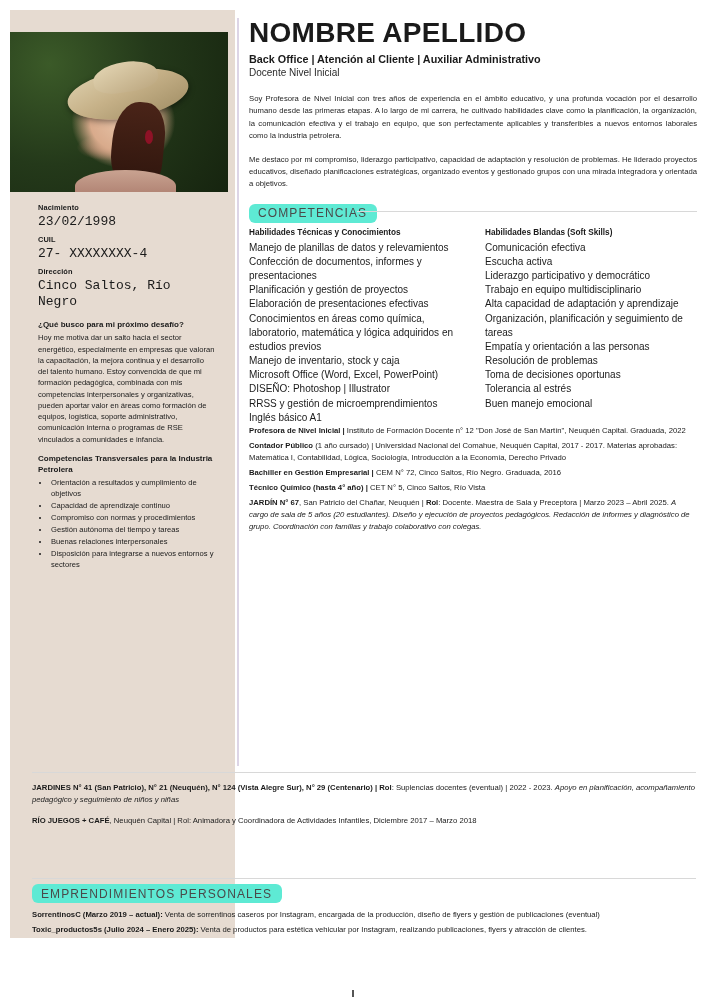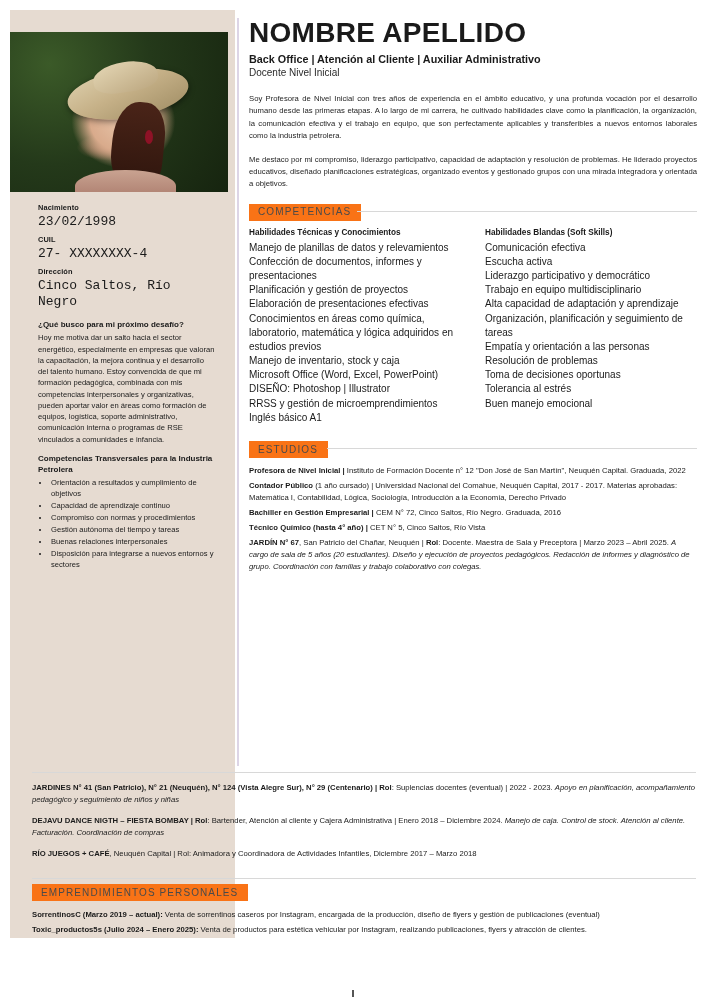--- a/index.html
+++ b/index.html
@@ -201,27 +201,28 @@
   .contact b { font-weight: bold; }
 
   
   .sec {
     position: relative;
     margin: 13px 0 9px 0;
     height: 15px;
   }
   .sec .chip {
     display: inline-block;
-    background: #f97316;
+    background: #5eead4;
     color: #4a4a4a;
-    font-size: 10px;
+    font-size: 12px;
     letter-spacing: 1.1px;
     padding: 3.5px 10px 3.5px 9px;
     line-height: 1;
     vertical-align: top;
+    border-radius: 6px;
   }
   .sec .rule {
     position: absolute;
     right: 0;
     top: 0;
     height: 1px;
     background: #d8d8d8;
   }
 
   
@@ -358,43 +359,38 @@
         <p class="col-line">Alta capacidad de adaptación y aprendizaje</p>
         <p class="col-line">Organización, planificación y seguimiento de tareas</p>
         <p class="col-line">Empatía y orientación a las personas</p>
         <p class="col-line">Resolución de problemas</p>
         <p class="col-line">Toma de decisiones oportunas</p>
         <p class="col-line">Tolerancia al estrés</p>
         <p class="col-line">Buen manejo emocional</p>
       </div>
     </div>
 
-    <div class="sec" style="margin-top:16px;">
-      <span class="chip">ESTUDIOS</span>
-      <span class="rule" style="width:370px; top:7px;"></span>
-    </div>
 
     <div>
       <p class="entry"><b>Profesora de Nivel Inicial | </b><span>Instituto de Formación Docente n° 12 "Don José de San Martín", Neuquén Capital. Graduada, 2022</span></p>
       <p class="entry"><b>Contador Público </b><span>(1 año cursado) | Universidad Nacional del Comahue, Neuquén Capital, 2017 - 2017. Materias aprobadas: Matemática I, Contabilidad, Lógica, Sociología, Introducción a la Economía, Derecho Privado</span></p>
       <p class="entry"><b>Bachiller en Gestión Empresarial | </b><span>CEM N° 72, Cinco Saltos, Río Negro. Graduada, 2016</span></p>
       <p class="entry"><b>Técnico Químico (hasta 4° año) | </b><span>CET N° 5, Cinco Saltos, Río Vista</span></p>
     </div>
 
 
     <p class="entry"><b>JARDÍN N° 67</b><span>, San Patricio del Chañar, Neuquén | </span><b>Rol</b><span>: Docente. Maestra de Sala y Preceptora | Marzo 2023 – Abril 2025. </span><i>A cargo de sala de 5 años (20 estudiantes). Diseño y ejecución de proyectos pedagógicos. Redacción de informes y diagnóstico de grupo. Coordinación con familias y trabajo colaborativo con colegas.</i></p>
 
   </div>
 
   <div class="hr-top" style="left:32px; top:772px; width:664px;"></div>
 
   <div class="wide" style="top:782px;">
     <p class="entry" style="margin-bottom:9px;"><b>JARDINES N° 41 (San Patricio), N° 21 (Neuquén), N° 124 (Vista Alegre Sur), N° 29 (Centenario) | </b><b>Rol</b><span>: Suplencias docentes (eventual) | 2022 - 2023. </span><i>Apoyo en planificación, acompañamiento pedagógico y seguimiento de niños y niñas</i></p>
 
-    <p class="entry" style="margin-bottom:9px;"><b>DEJAVU DANCE NIGTH – FIESTA BOMBAY | </b><b>Rol</b><span>: Bartender, Atención al cliente y Cajera Administrativa | Enero 2018 – Diciembre 2024. </span><i>Manejo de caja. Control de stock. Atención al cliente. Facturación. Coordinación de compras</i></p>
 
     <p class="entry"><b>RÍO JUEGOS + CAFÉ</b><span>, Neuquén Capital | Rol: Animadora y Coordinadora de Actividades Infantiles, Diciembre 2017 – Marzo 2018</span></p>
   </div>
 
   <div class="hr-top" style="left:32px; top:878px; width:664px;"></div>
 
   <div class="wide" style="top:884px;">
     <div class="sec" style="margin:0 0 10px 0;">
       <span class="chip">EMPRENDIMIENTOS PERSONALES</span>
     </div>

